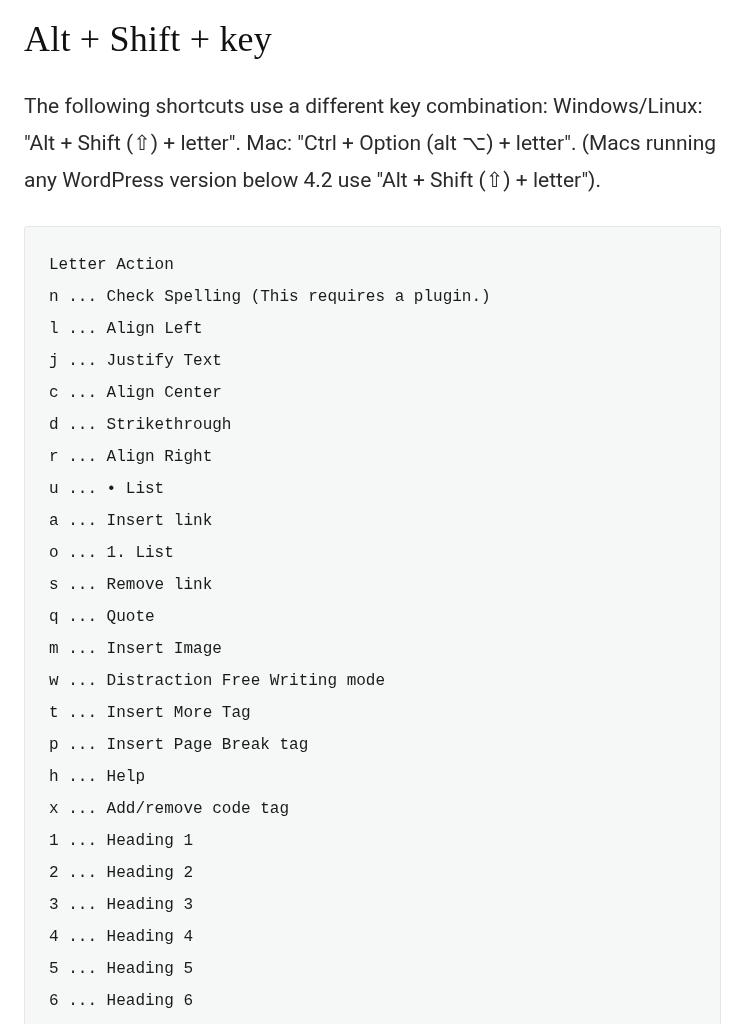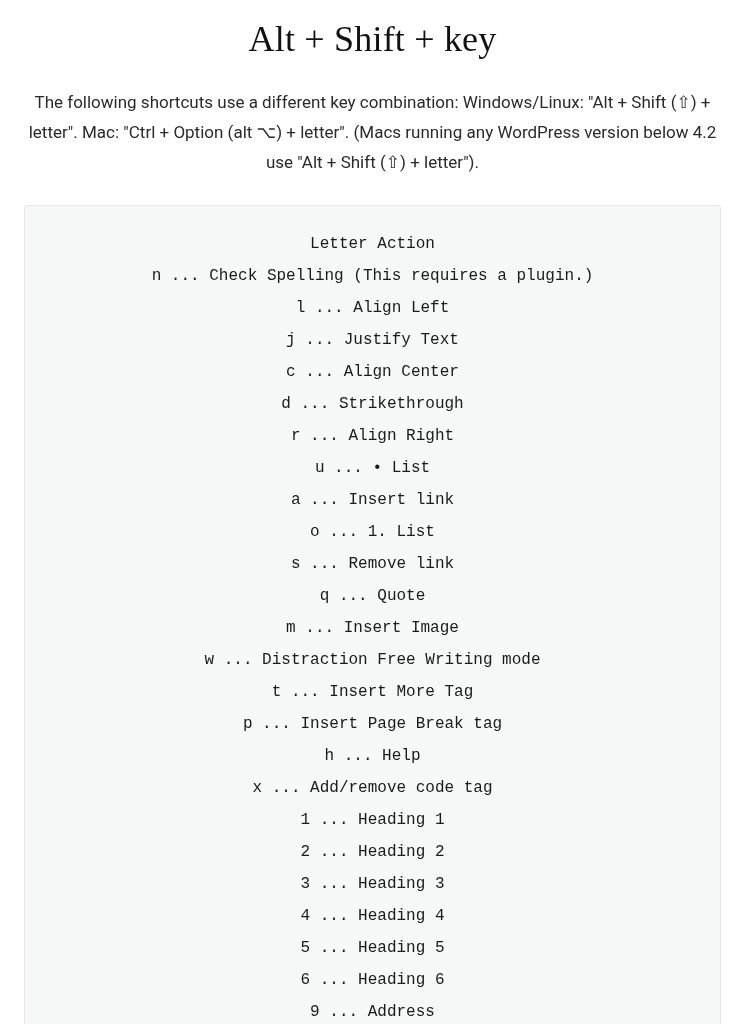--- a/index.html
+++ b/index.html
@@ -1,37 +1,36 @@
 <!DOCTYPE html>
 <html><head>
   <meta charset="utf-8">
   <style>
     * {
       box-sizing: border-box;
       margin: 0;
       padding: 0;
-      text-align: center;
     }
     body {
       width: 745px;
       background: #ffffff;
       font-family: -apple-system, BlinkMacSystemFont, "Segoe UI", Roboto, Helvetica, Arial, sans-serif;
       color: #1a1a1a;
       padding: 18px 24px 30px 24px;
     }
     h2.page-title {
       font-family: Georgia, "Times New Roman", serif;
       font-weight: 400;
       font-size: 36px;
       letter-spacing: 0.2px;
       color: #111;
       margin-bottom: 28px;
     }
     p.intro {
-      font-size: 17px;
+      font-size: 21px;
       line-height: 1.75;
       color: #2a2a2a;
       margin-bottom: 28px;
     }
     pre.code-block {
       background: #f6f7f7;
       border: 1px solid #e4e6e8;
       border-radius: 3px;
       padding: 22px 24px 24px 24px;
       font-family: "SFMono-Regular", Consolas, "Liberation Mono", Menlo, monospace;

